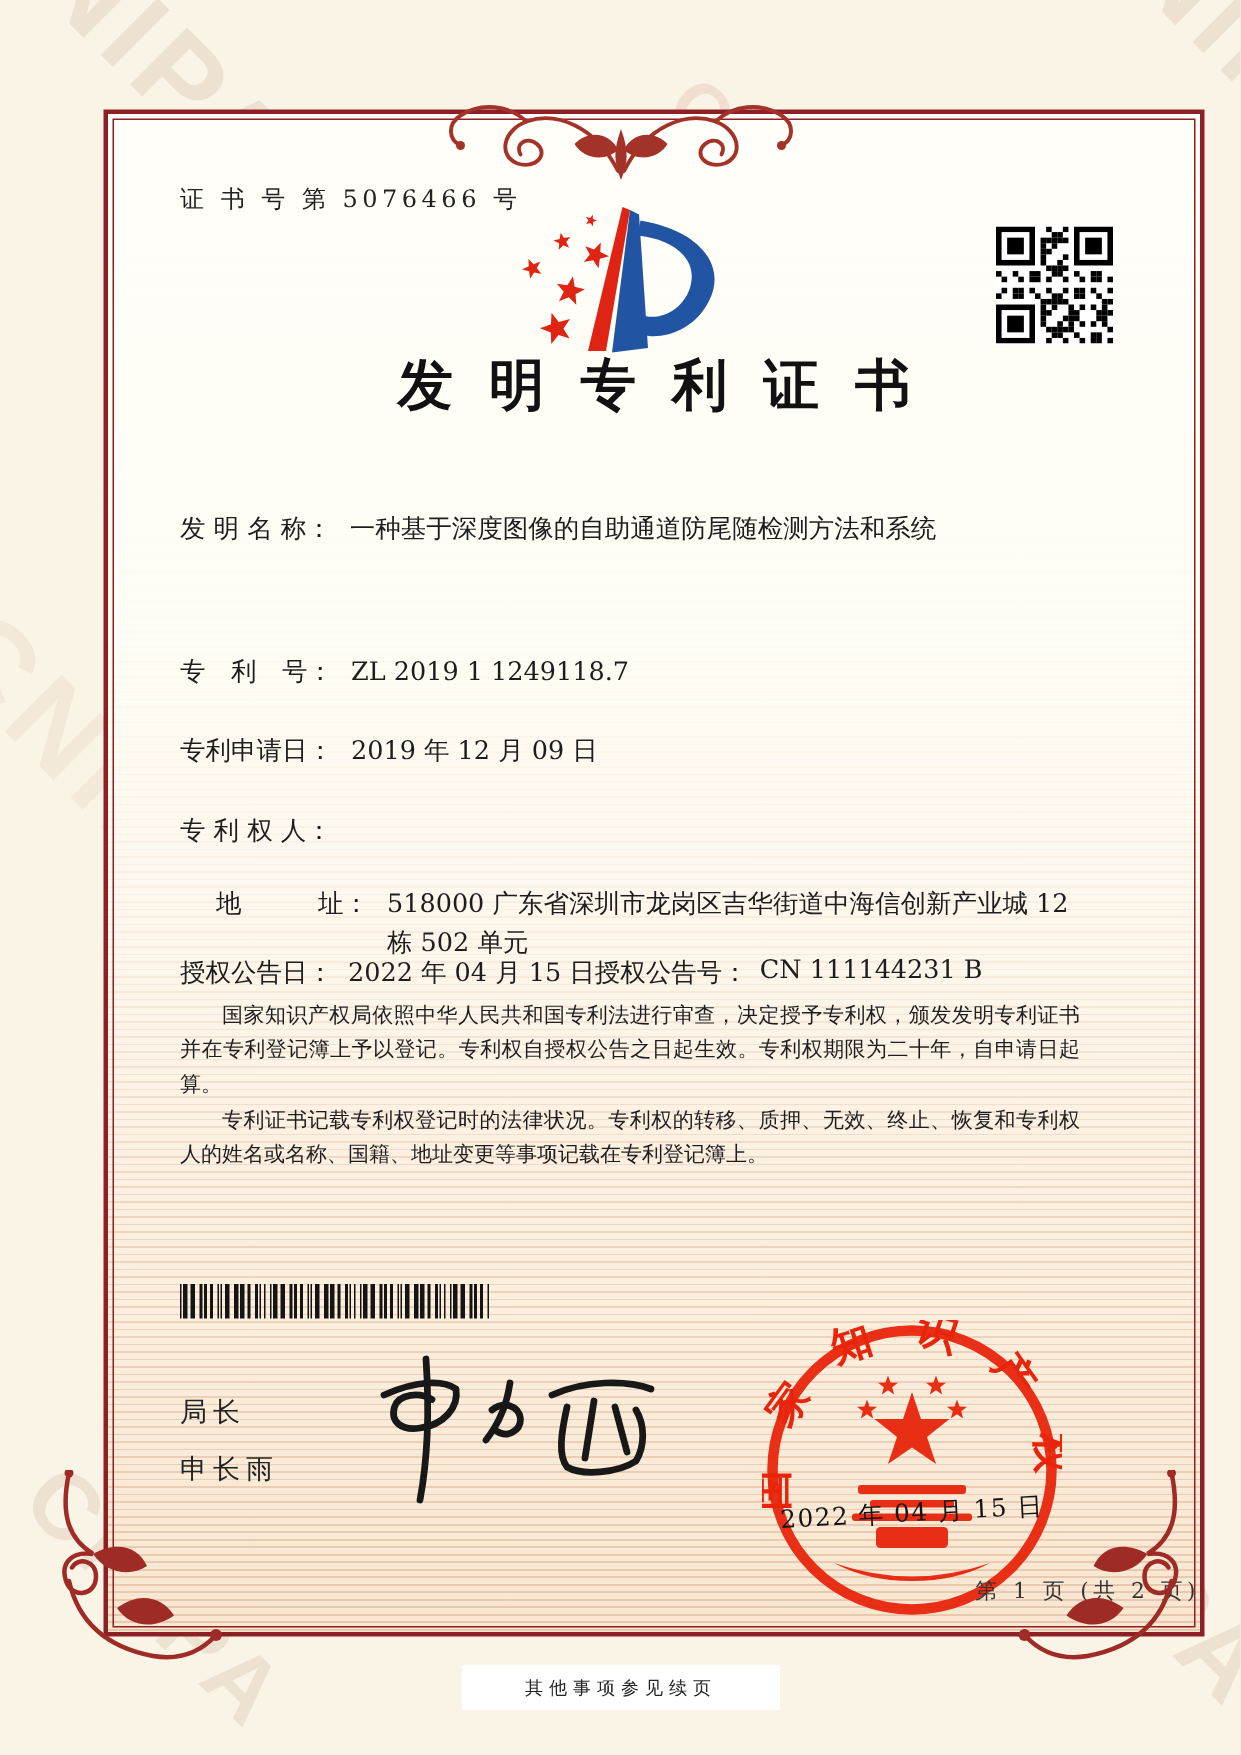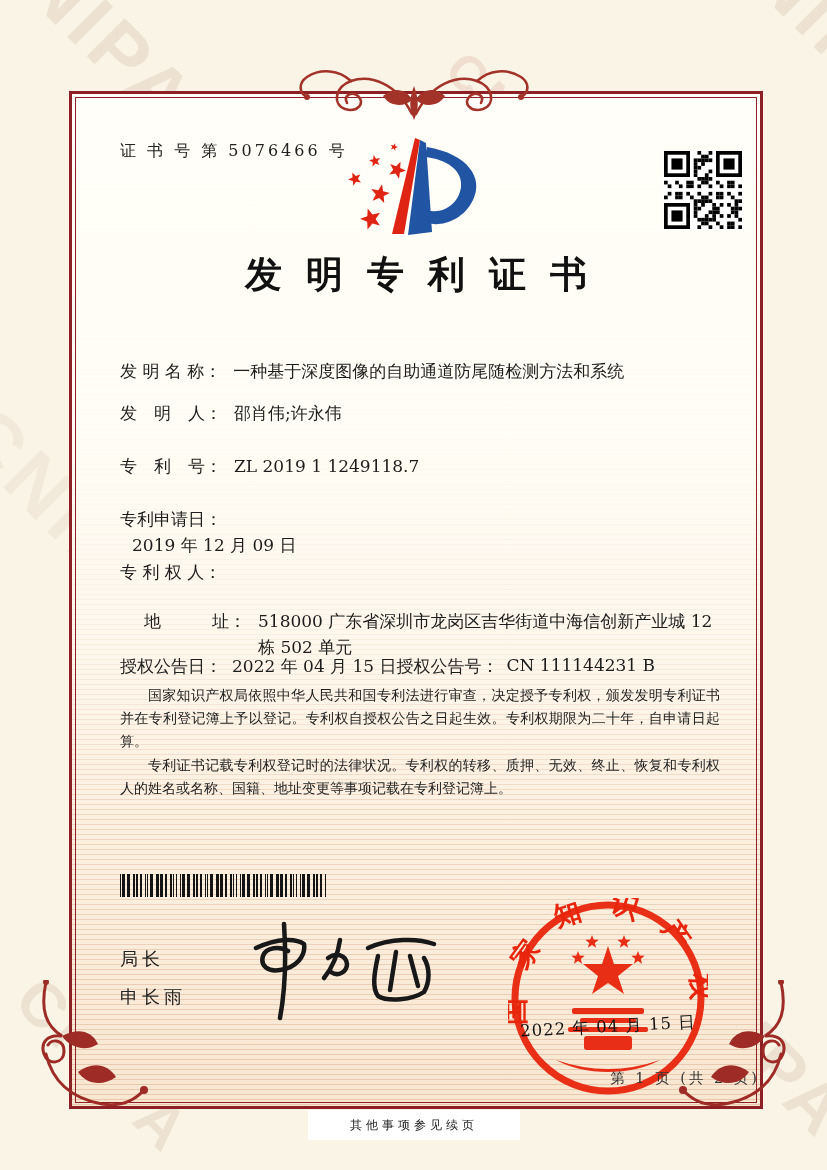--- a/index.html
+++ b/index.html
@@ -4,27 +4,27 @@
 <style>
   html,body{margin:0;padding:0;background:#efe9db;}
   .stage{position:relative;width:827px;height:1170px;margin:0 auto;overflow:hidden;
          background:#faf4e7;font-family:"DejaVu Serif","Liberation Serif",serif;color:#1d1d1d;}
   
   .wm{position:absolute;transform:rotate(45deg);font-family:"Liberation Sans","DejaVu Sans",sans-serif;
       font-weight:bold;color:rgba(186,156,132,0.20);letter-spacing:6px;user-select:none;white-space:nowrap;}
   .wm.pink{color:rgba(214,170,150,0.28);}
   .wm.faint{color:rgba(190,165,140,0.13);}
   
-  .panel{position:absolute;left:69px;top:91px;width:688px;height:1012px;
+  .panel{position:absolute;left:69px;top:73px;width:688px;height:1012px;
          border:3px solid #8d2025;
          background:
            linear-gradient(to bottom, rgba(255,254,248,1) 0%, rgba(255,253,245,0.97) 34%,
              rgba(254,248,238,0.75) 55%, rgba(252,240,226,0.35) 72%, rgba(250,234,215,0.12) 100%),
            repeating-linear-gradient(to bottom, rgba(213,150,112,0.45) 0 1px, rgba(255,255,255,0) 1px 5px),
-           linear-gradient(to bottom,#fffdf6 0%,#faeedd 78%,#f7e6d0 100%);}
+           linear-gradient(to bottom,#fffdf6 0%,#faeedd 78%,#f7e6d0 100%); padding-left: 40px;}
   .panel::after{content:"";position:absolute;left:3px;top:3px;right:3px;bottom:3px;
          border:1px solid #8d2025;pointer-events:none;}
   .abs{position:absolute;}
   .certno{left:48px;top:47px;font-size:16px;letter-spacing:3px;color:#222;}
   .title{left:0;top:156px;width:100%;text-align:center;font-size:37px;font-weight:bold;
          letter-spacing:24px;padding-left:24px;box-sizing:border-box;color:#111;}
   .row{left:48px;font-size:17px;line-height:26px;display:flex;}
   .row .lbl{white-space:pre;flex:none;color:#1d1d1d;}
   .row .val{margin-left:12px;max-width:470px;color:#1d1d1d;}
   .grantrow{left:48px;top:561px;font-size:17px;display:flex;width:600px;}
@@ -63,29 +63,25 @@
   <div class="panel">
 
     <div class="abs certno">证 书 号 第 5076466 号</div>
 
     <div class="abs title">发明专利证书</div>
 
     <div class="abs row" style="top:252px;margin-top:12px;">
       <span class="lbl">发 明 名 称：</span>
       <span class="val">一种基于深度图像的自助通道防尾随检测方法和系统</span>
     </div>
-    <div class="abs row" style="top:306px;">
-      <span class="lbl">发　明　人：</span>
-      <span class="val">邵肖伟;许永伟</span>
-    </div>
     <div class="abs row" style="top:359px;">
       <span class="lbl">专　利　号：</span>
       <span class="val">ZL 2019 1 1249118.7</span>
     </div>
-    <div class="abs row" style="top:412px;flex-direction:column;">
+    <div class="abs row" style="top:412px;">
       <span class="lbl">专利申请日：</span>
       <span class="val">2019 年 12 月 09 日</span>
     </div>
     <div class="abs row" style="top:465px;">
       <span class="lbl">专 利 权 人：</span>
     </div>
     <div class="abs row" style="top:514px;margin-left:24px;">
       <span class="lbl">地　　　址：</span>
       <span class="val">518000 广东省深圳市龙岗区吉华街道中海信创新产业城 12 栋 502 单元</span>
     </div>

